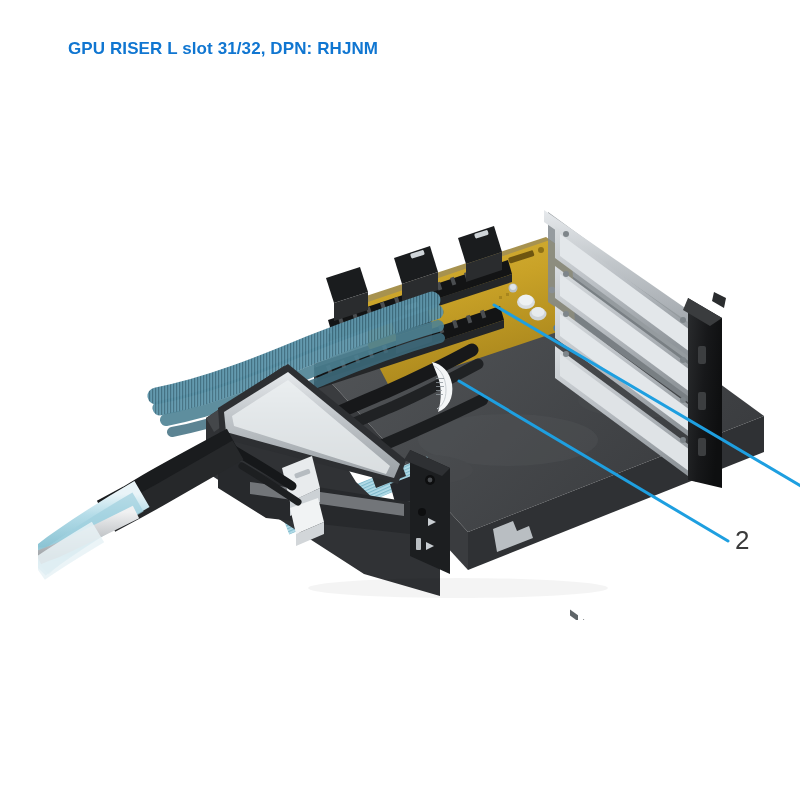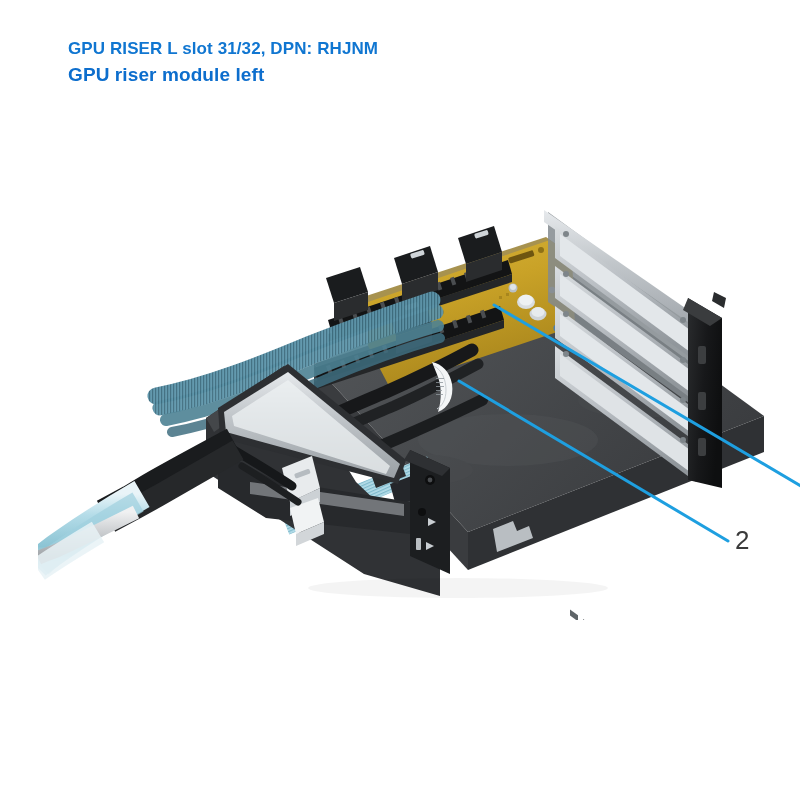--- a/index.html
+++ b/index.html
@@ -79,21 +79,20 @@
   .callout-num-1 { left: 775px; top: 476px; }
   .callout-num-2 { left: 697px; top: 527px; }
 </style>
 </head>
 <body>
 
 <div id="page" style="background: rgb(255, 255, 255); margin-left: 38px;">
 
   <div class="header-block">
     <div class="header-line-1" style="color: rgb(16, 118, 209);">GPU RISER L slot 31/32, DPN: RHJNM</div>
-    <div class="header-line-2" style="color: rgb(13, 110, 205);">GPU riser module left</div>
   </div>
 
   <div class="photo-stage">
     <svg class="photo-svg" viewBox="0 0 800 470" xmlns="http://www.w3.org/2000/svg">
       <defs>
         <linearGradient id="gTray" x1="0" y1="0" x2="0.3" y2="1">
           <stop offset="0%" stop-color="#4a4d50"></stop>
           <stop offset="55%" stop-color="#3d3f42"></stop>
           <stop offset="100%" stop-color="#303235"></stop>
         </linearGradient>

